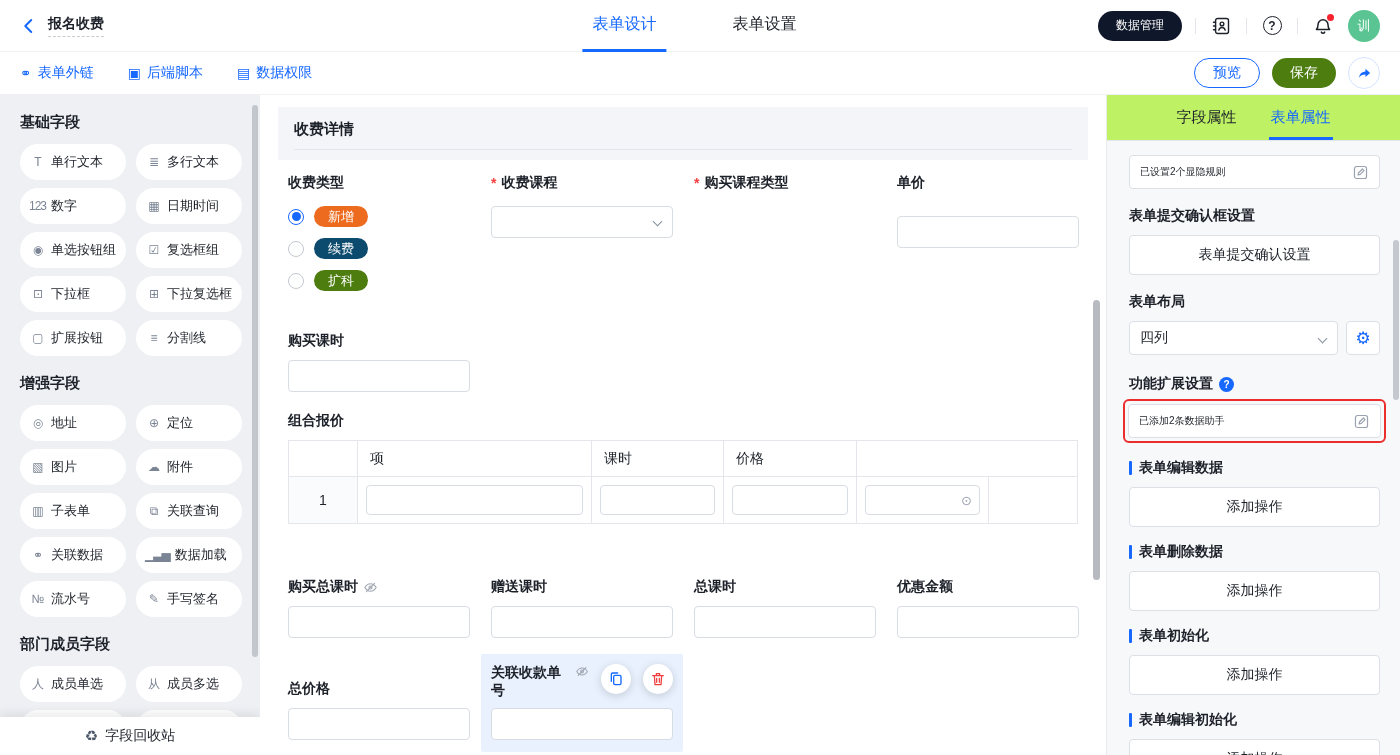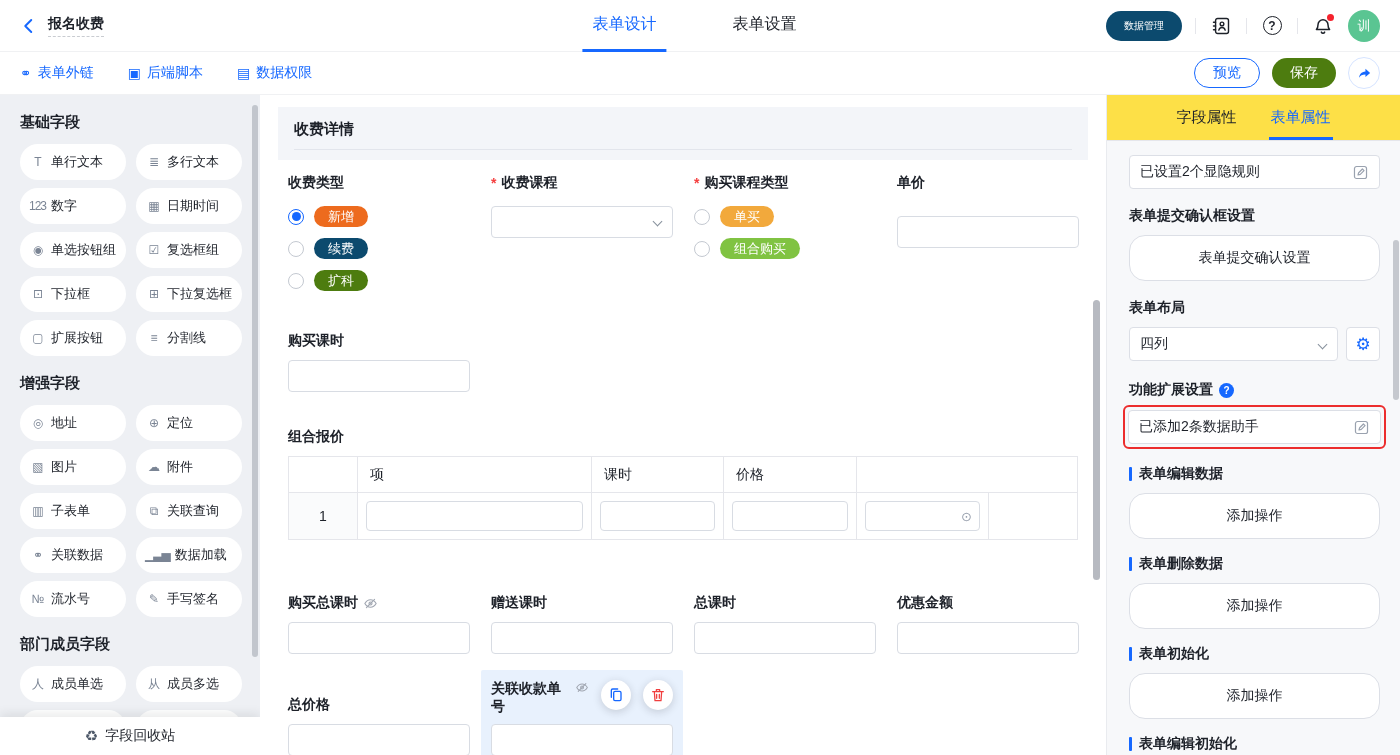--- a/index.html
+++ b/index.html
@@ -8,21 +8,21 @@
      font-family:"Liberation Sans","DejaVu Sans",sans-serif;color:#1d2129;font-size:14px;}
 
 
 .topbar{height:52px;display:flex;align-items:center;padding:0 20px;border-bottom:1px solid #f0f1f3;background:#fff;position:relative;z-index:5;}
 .back-btn{display:flex;align-items:center;cursor:pointer;}
 .doc-title{font-size:14px;font-weight:700;margin-left:10px;padding-bottom:3px;border-bottom:1px dashed #c9ccd1;}
 .top-tabs{position:absolute;left:50%;transform:translateX(-52%);display:flex;height:52px;}
 .top-tab{margin:0 28px;padding:0 10px;line-height:48px;font-size:16px;border-bottom:3px solid transparent;cursor:pointer;color:#1d2129;}
 .top-tab.active{color:#1668ff;border-bottom-color:#1668ff;font-weight:500;}
 .top-right{margin-left:auto;display:flex;align-items:center;gap:13px;}
-.btn-green{background:#0c4a6e;color:#fff;border:none;border-radius:16px;height:30px;padding:0 18px;font-size:10px;display:flex;align-items:center;cursor:pointer;}
+.btn-green{background:#0f172a;color:#fff;border:none;border-radius:16px;height:30px;padding:0 18px;font-size:12px;display:flex;align-items:center;cursor:pointer;}
 .vdiv{width:1px;height:16px;background:#e5e6eb;}
 .hicon{display:flex;align-items:center;justify-content:center;width:24px;height:24px;cursor:pointer;position:relative;}
 .help-circ{width:19px;height:19px;border:1.6px solid #1d2129;border-radius:50%;font-size:12px;font-weight:700;display:flex;align-items:center;justify-content:center;}
 .red-dot{position:absolute;top:0;right:1px;width:7px;height:7px;border-radius:50%;background:#f5222d;}
 .avatar{width:32px;height:32px;border-radius:50%;background:#5ac592;color:#fff;display:flex;align-items:center;justify-content:center;font-size:13px;cursor:pointer;}
 
 
 .toolbar{height:43px;display:flex;align-items:center;padding:0 20px;border-bottom:1px solid #f0f1f3;background:#fff;position:relative;z-index:4;}
 .tool-link{color:#1668ff;display:flex;align-items:center;gap:6px;margin-right:34px;cursor:pointer;font-size:14px;}
 .tool-ic{font-size:14px;line-height:1;}
@@ -53,46 +53,46 @@
 .field-label{font-size:14px;font-weight:600;margin-bottom:10px;display:flex;align-items:center;gap:5px;min-height:18px;}
 .req{color:#f53f3f;font-weight:600;}
 .tinput{height:32px;width:182px;border:1px solid #d8dce3;border-radius:4px;background:#fff;outline:none;padding:0 8px;font:inherit;}
 .selectbox{height:32px;width:182px;border:1px solid #d8dce3;border-radius:4px;background:#fff;position:relative;cursor:pointer;}
 .chev{position:absolute;right:11px;top:11px;width:7px;height:7px;border-right:1.6px solid #86909c;border-bottom:1.6px solid #86909c;transform:rotate(45deg);}
 .radio-row{display:flex;align-items:center;gap:10px;margin-bottom:11px;cursor:pointer;}
 .radio{width:16px;height:16px;border-radius:50%;border:1px solid #c4c9d1;background:#fff;flex:none;position:relative;}
 .radio.checked{border:1.5px solid #1668ff;}
 .radio.checked::after{content:"";position:absolute;left:50%;top:50%;width:9px;height:9px;margin:-4.5px 0 0 -4.5px;border-radius:50%;background:#1668ff;}
 .tag{color:#fff;font-size:13px;padding:4px 14px;border-radius:14px;line-height:1;}
-.sec{margin-top:36px;}
+.sec{margin-top:20px;}
 .ctable{width:790px;border:1px solid #e5e6eb;margin-top:2px;}
 .trow{display:grid;grid-template-columns:68px 234px 132px 133px 132px 89px;}
 .tcell{border-left:1px solid #e5e6eb;padding:0 12px;display:flex;align-items:center;font-size:14px;min-height:35px;}
 .tcell:first-child{border-left:none;}
 .tbody .tcell{border-top:1px solid #e5e6eb;min-height:46px;padding:8px 8px;}
 .rownum{background:#fafbfc;justify-content:center;color:#1d2129;}
 .cell-input{height:30px;width:100%;border:1px solid #d8dce3;border-radius:4px;background:#fff;outline:none;font:inherit;padding:0 6px;}
 .cell-wrap{position:relative;width:100%;display:flex;align-items:center;}
 .clock-ic{position:absolute;right:8px;color:#9aa2af;font-size:13px;pointer-events:none;}
 .grid-bottom{margin-top:54px;}
 .grid-bottom2{margin-top:16px;align-items:end;}
 .sel-block{background:#e8f1fd;margin:0 -10px -12px -10px;padding:10px 10px 12px;border-radius:2px;}
 .lblrow{display:flex;align-items:flex-start;gap:5px;margin-bottom:8px;}
 .circ{width:30px;height:30px;border-radius:50%;background:#fff;box-shadow:0 2px 8px rgba(31,35,41,.18);display:flex;align-items:center;justify-content:center;margin-left:7px;cursor:pointer;flex:none;}
 .canvas-thumb{position:absolute;right:6px;top:205px;width:7px;height:280px;border-radius:4px;background:#b7bac1;}
 
 
 .rightpanel{width:294px;flex:none;background:#f7f8fa;border-left:1px solid #e9ebef;position:relative;overflow:hidden;}
-.panel-tabs{height:46px;display:flex;justify-content:center;gap:30px;border-bottom:1px solid #e5e6eb;background:#fde047;}
+.panel-tabs{height:46px;display:flex;justify-content:center;gap:30px;border-bottom:1px solid #e5e6eb;background:#bef264;}
 .panel-tab{line-height:43px;font-size:15px;border-bottom:3px solid transparent;cursor:pointer;padding:0 2px;}
 .panel-tab.active{color:#1668ff;border-bottom-color:#1668ff;}
 .panel-body{padding:14px 20px 0 22px;}
-.pbox{height:34px;background:#fff;border:1px solid #dcdfe6;border-radius:4px;display:flex;align-items:center;justify-content:space-between;padding:0 10px;font-size:14px;cursor:pointer;}
+.pbox{height:34px;background:#fff;border:1px solid #dcdfe6;border-radius:4px;display:flex;align-items:center;justify-content:space-between;padding:0 10px;font-size:10px;cursor:pointer;}
 .ptitle{font-size:14px;font-weight:700;margin:18px 0 10px;}
-.pbutton{height:46px;background:#fff;border:1px solid #dcdfe6;border-radius:16px;display:flex;align-items:center;justify-content:center;font-size:14px;cursor:pointer;color:#1d2129;width:100%;font-family:inherit;}
+.pbutton{height:40px;background:#fff;border:1px solid #dcdfe6;border-radius:4px;display:flex;align-items:center;justify-content:center;font-size:14px;cursor:pointer;color:#1d2129;width:100%;font-family:inherit;}
 .layout-row{display:flex;gap:8px;text-align:right;}
 .layout-select{flex:1;height:34px;background:#fff;border:1px solid #dcdfe6;border-radius:4px;display:flex;align-items:center;padding:0 10px;position:relative;cursor:pointer;}
 .layout-select .chev{top:13px;}
 .gearbox{width:34px;height:34px;background:#fff;border:1px solid #dcdfe6;border-radius:4px;color:#1668ff;font-size:17px;display:flex;align-items:center;justify-content:center;cursor:pointer;}
 .ext-title{font-size:14px;font-weight:700;margin:20px 0 6px;display:flex;align-items:center;gap:6px;}
 .qmark{width:15px;height:15px;border-radius:50%;background:#1668ff;color:#fff;font-size:10px;font-weight:700;display:flex;align-items:center;justify-content:center;}
 .sub-title{font-size:14px;font-weight:700;margin:16px 0 10px;display:flex;align-items:center;gap:7px;}
 .sub-title::before{content:"";width:3px;height:14px;background:#1668ff;border-radius:1px;}
 .red-wrap{border:2px solid #ec2d2d;border-radius:6px;padding:3px;margin:0 -6px;}
 .panel-thumb{position:absolute;right:1px;top:145px;width:6px;height:160px;border-radius:3px;background:#c5c8ce;}
@@ -310,30 +310,20 @@
             </div>
           <div class="selectbox" style="margin-top:14px;">
               <span class="chev"></span>
             </div>
         </div>
         <div>
           <div class="field-label">
               <span class="req">*</span>
               <span>购买课程类型</span>
             </div>
-          <div style="margin-top:14px;">
-            <div class="radio-row">
-              <span class="radio"></span>
-              <span class="tag" style="background-color: rgb(242, 169, 60);">单买</span>
-            </div>
-            <div class="radio-row">
-              <span class="radio"></span>
-              <span class="tag" style="background-color: rgb(128, 195, 66);">组合购买</span>
-            </div>
-          </div>
         </div>
         <div>
           <div class="field-label">单价</div>
           <input class="tinput" style="margin-top: 14px;">
         </div>
       </div>
 
       <div class="sec" style="margin-top:30px;">
         <div class="field-label">购买课时</div>
         <input class="tinput" style="">

